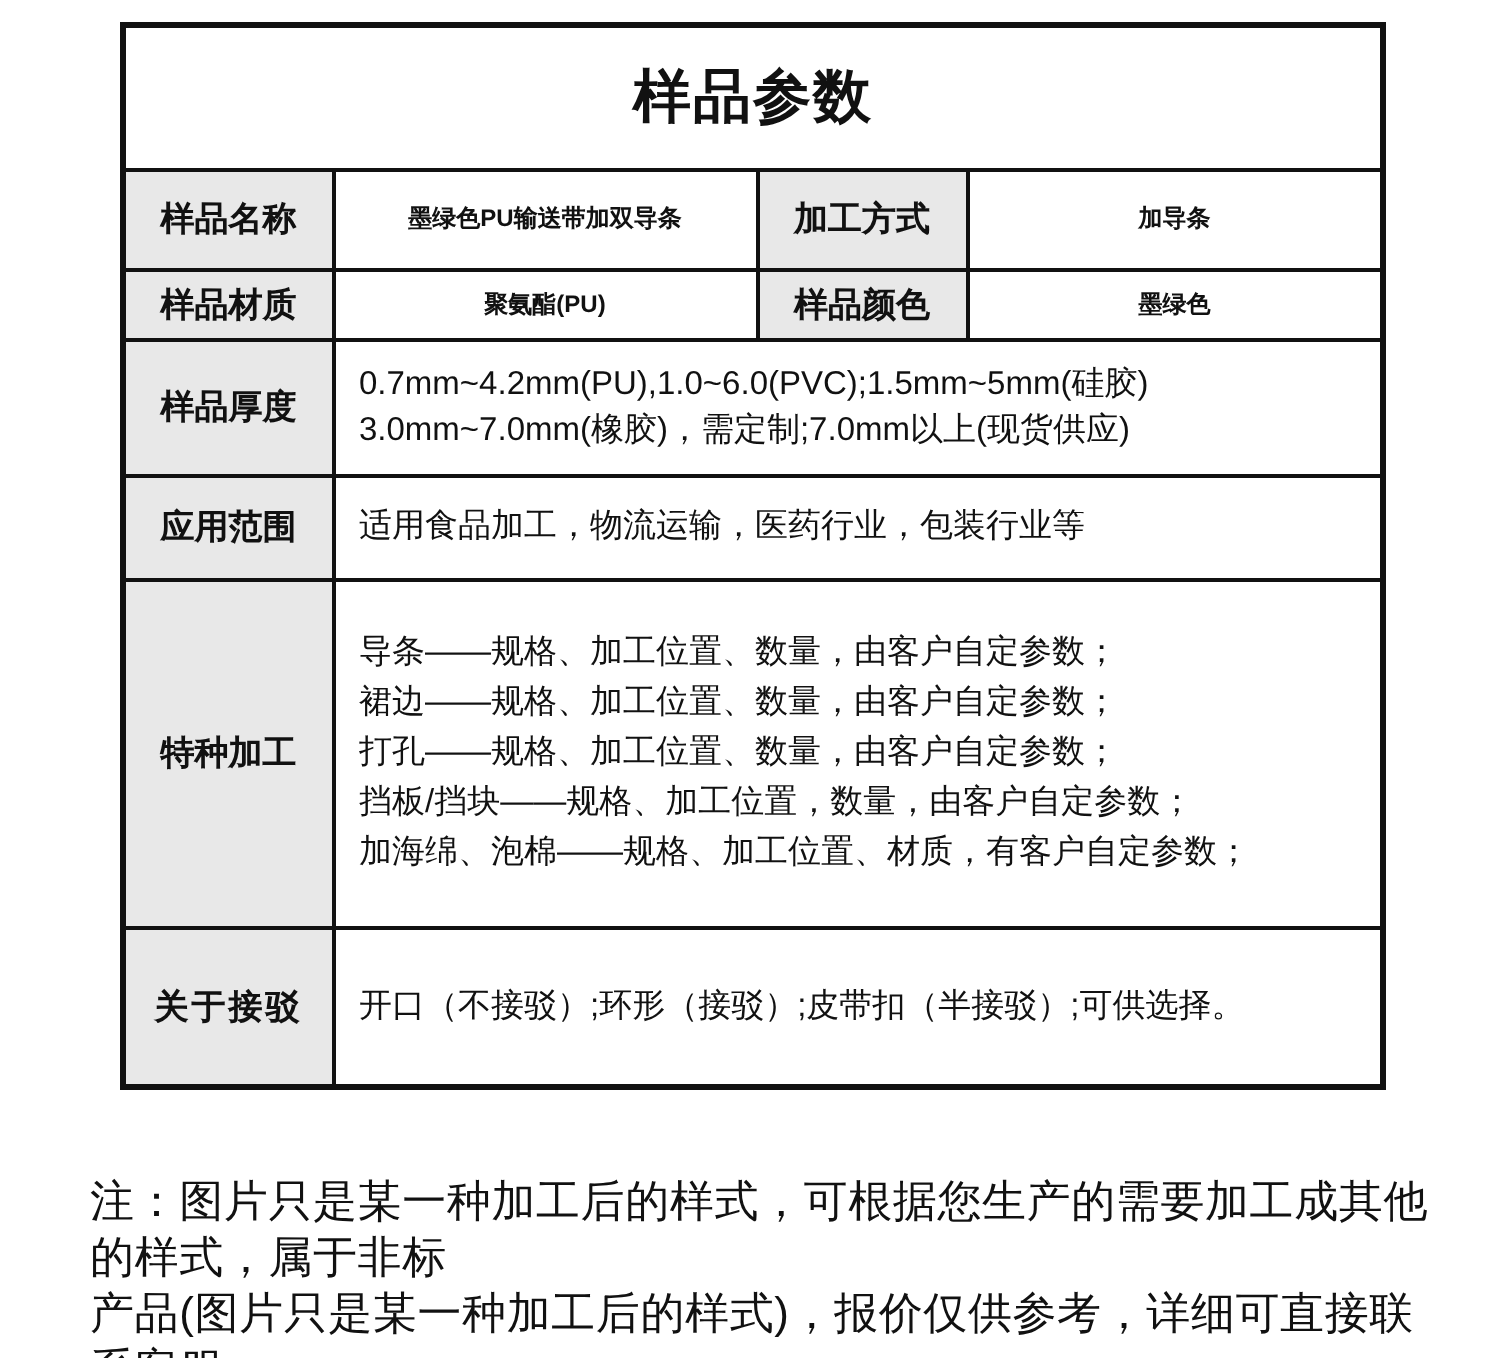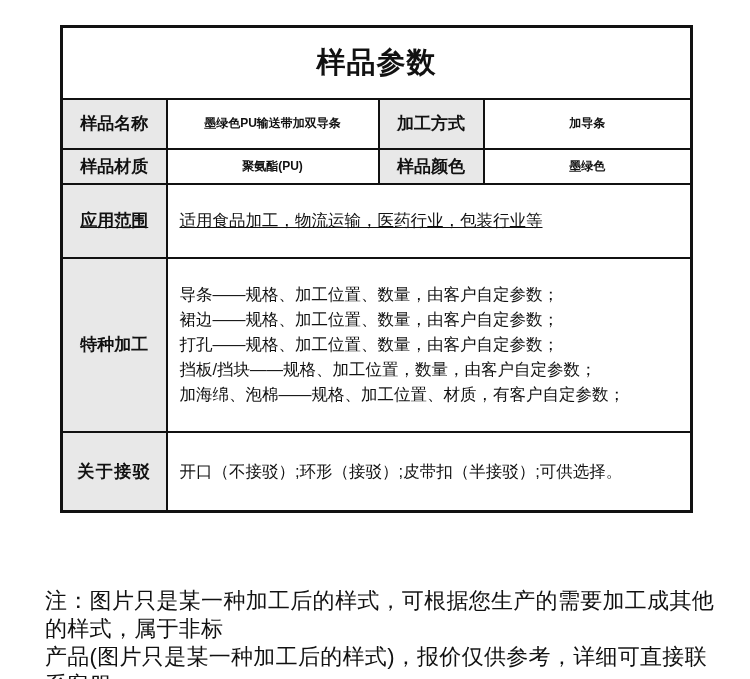--- a/index.html
+++ b/index.html
@@ -7,36 +7,36 @@
     width:750px;height:679px;
     background:#ffffff;
     font-family:"Liberation Sans","DejaVu Sans",sans-serif;
     color:#111111;
     position:relative;
     overflow:hidden;
   }
   .sheet{position:absolute;inset:0;}
   table.spec{
     position:absolute;
-    left:60px;top:25px;
+    left:60px;top:11px;
     width:630px;
     border-collapse:collapse;
     table-layout:fixed;
     border:3px solid #111111;
   }
   table.spec td{
     border:2px solid #111111;
     vertical-align:middle;
     overflow:hidden;
   }
   .r-title{height:72px;}
   .r-a{height:50px;margin-top:20px;}
   .r-b{height:35px;}
   .r-c{height:68px;}
-  .r-d{height:74px;text-decoration:underline;}
+  .r-d{height:52px;}
   .r-e{height:174px;}
   .r-f{height:80px;}
   td.title-cell{
     text-align:center;
     font-size:29px;
     font-weight:bold;
     letter-spacing:1px;
     background:#ffffff;
   }
   td.lbl{
@@ -97,20 +97,27 @@
       <td class="val-c">加导条</td>
     </tr>
 
     <tr class="r-b">
       <td class="lbl">样品材质</td>
       <td class="val-c">聚氨酯(PU)</td>
       <td class="lbl">样品颜色</td>
       <td class="val-c">墨绿色</td>
     </tr>
 
+    <tr class="r-c">
+      <td class="lbl">样品厚度</td>
+      <td class="val-l" colspan="3">
+        <div class="line">0.7mm~4.2mm(PU),1.0~6.0(PVC);1.5mm~5mm(硅胶)</div>
+        <div class="line">3.0mm~7.0mm(橡胶)，需定制;7.0mm以上(现货供应)</div>
+      </td>
+    </tr>
 
     <tr class="r-d">
       <td class="lbl">应用范围</td>
       <td class="val-l" colspan="3">
         <div class="line">适用食品加工，物流运输，医药行业，包装行业等</div>
       </td>
     </tr>
 
     <tr class="r-e">
       <td class="lbl">特种加工</td>

